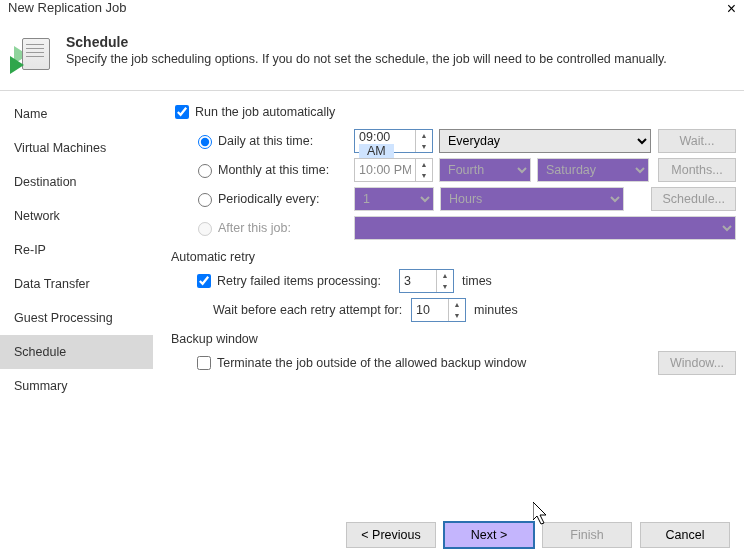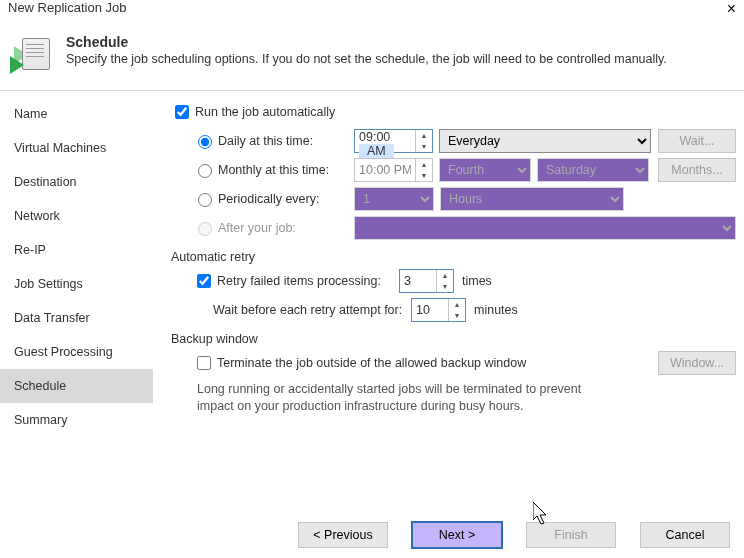--- a/index.html
+++ b/index.html
@@ -36,21 +36,21 @@
   .spin .arrows span{flex:1;display:flex;align-items:center;justify-content:center;font-size:7px;color:#555;cursor:default}
   .sel{height:24px;border:1px solid #888;background:#e8e8e8;font:inherit;padding:0 4px;box-sizing:border-box}
   .sel.wide{width:212px}
   .sel.disabled{background:#4c1d95;color:#888;border-color:#c5c5c5}
   .sel.afterjob{width:382px}
   .btn{height:24px;min-width:78px;border:1px solid #c5c5c5;background:#e7e7e7;font:inherit;padding:0 10px;box-sizing:border-box}
   .btn.disabled{color:#9a9a9a}
   .btn.primary{border:1px solid #2a6fb0;outline:1px solid #2a6fb0;background:#c4b5fd}
   .group-label{margin-top:8px;margin-bottom:2px}
   .note{margin:4px 0 0 26px;color:#555;line-height:1.35;max-width:420px}
-  .footer{position:absolute;bottom:10px;right:14px;display:flex;gap:24px}
+  .footer{position:absolute;bottom:10px;right:14px;display:flex;gap:8px}
   .footer .btn{min-width:90px;height:26px}
   .cursor{position:absolute;left:533px;top:502px;pointer-events:none}
   .time-sel{background:#cfe4ff;padding:0 8px}
 </style>
 </head>
 <body>
 
 <div class="titlebar">
   <span class="title">New Replication Job</span>
   <span class="close-x">×</span>
@@ -72,21 +72,20 @@
   </div>
 </div>
 
 <div class="body">
   <div class="nav">
     <div class="nav-item">Name</div>
     <div class="nav-item">Virtual Machines</div>
     <div class="nav-item">Destination</div>
     <div class="nav-item">Network</div>
     <div class="nav-item">Re-IP</div>
-    <div class="nav-item">Job Settings</div>
     <div class="nav-item">Data Transfer</div>
     <div class="nav-item">Guest Processing</div>
     <div class="nav-item active">Schedule</div>
     <div class="nav-item">Summary</div>
   </div>
 
   <div class="content">
 
     <div class="row">
       <input type="checkbox" class="chk" checked="" style="">
@@ -129,25 +128,26 @@
       <button class="btn disabled" disabled="">Months...</button>
     </div>
 
     <div class="row sub">
       <input type="radio" name="sch" class="rdo" style="">
       <span class="lbl period">Periodically every:</span>
       <select class="sel disabled" style="width:80px" disabled=""><option>1</option></select>
       <span style="width:6px"></span>
       <select class="sel disabled" style="width:184px" disabled=""><option>Hours</option></select>
       <span style="flex:1"></span>
+      <button class="btn disabled" disabled="">Schedule...</button>
     </div>
 
     <div class="row sub">
       <input type="radio" name="sch" class="rdo" disabled="" style="">
-      <span class="lbl after">After your job:</span>
+      <span class="lbl after">After this job:</span>
       <select class="sel disabled afterjob" disabled=""><option></option></select>
     </div>
 
     <div class="group-label">Automatic retry</div>
     <div class="row sub">
       <input type="checkbox" class="chk" checked="" style="">
       <span class="lbl" style="width:182px">Retry failed items processing:</span>
       <span class="spin num">
         <input value="3" style="">
         <span class="arrows">
@@ -171,21 +171,20 @@
       <span>minutes</span>
     </div>
 
     <div class="group-label">Backup window</div>
     <div class="row sub">
       <input type="checkbox" class="chk" style="">
       <span class="lbl">Terminate the job outside of the allowed backup window</span>
       <span style="flex:1"></span>
       <button class="btn disabled" disabled="">Window...</button>
     </div>
-    <div class="note">Long running or accidentally started jobs will be terminated to prevent impact on your production infrastructure during busy hours.</div>
 
   </div>
 </div>
 
 <div class="footer">
   <button class="btn">&lt; Previous</button>
   <button class="btn primary">Next &gt;</button>
   <button class="btn disabled" disabled="">Finish</button>
   <button class="btn">Cancel</button>
 </div>

